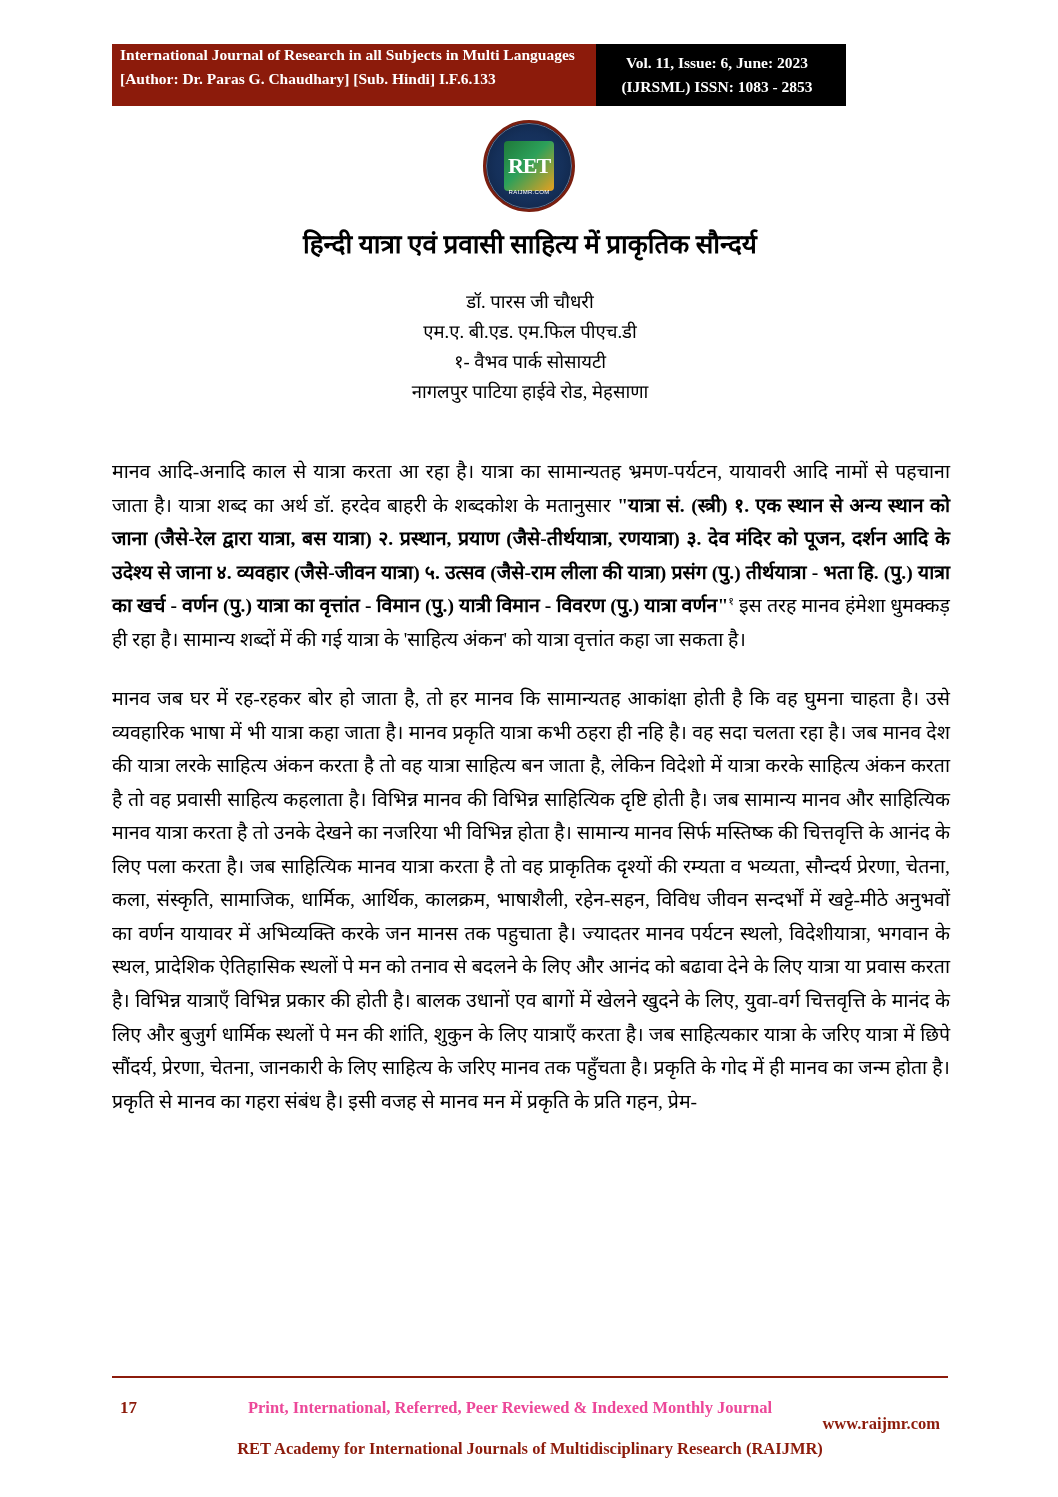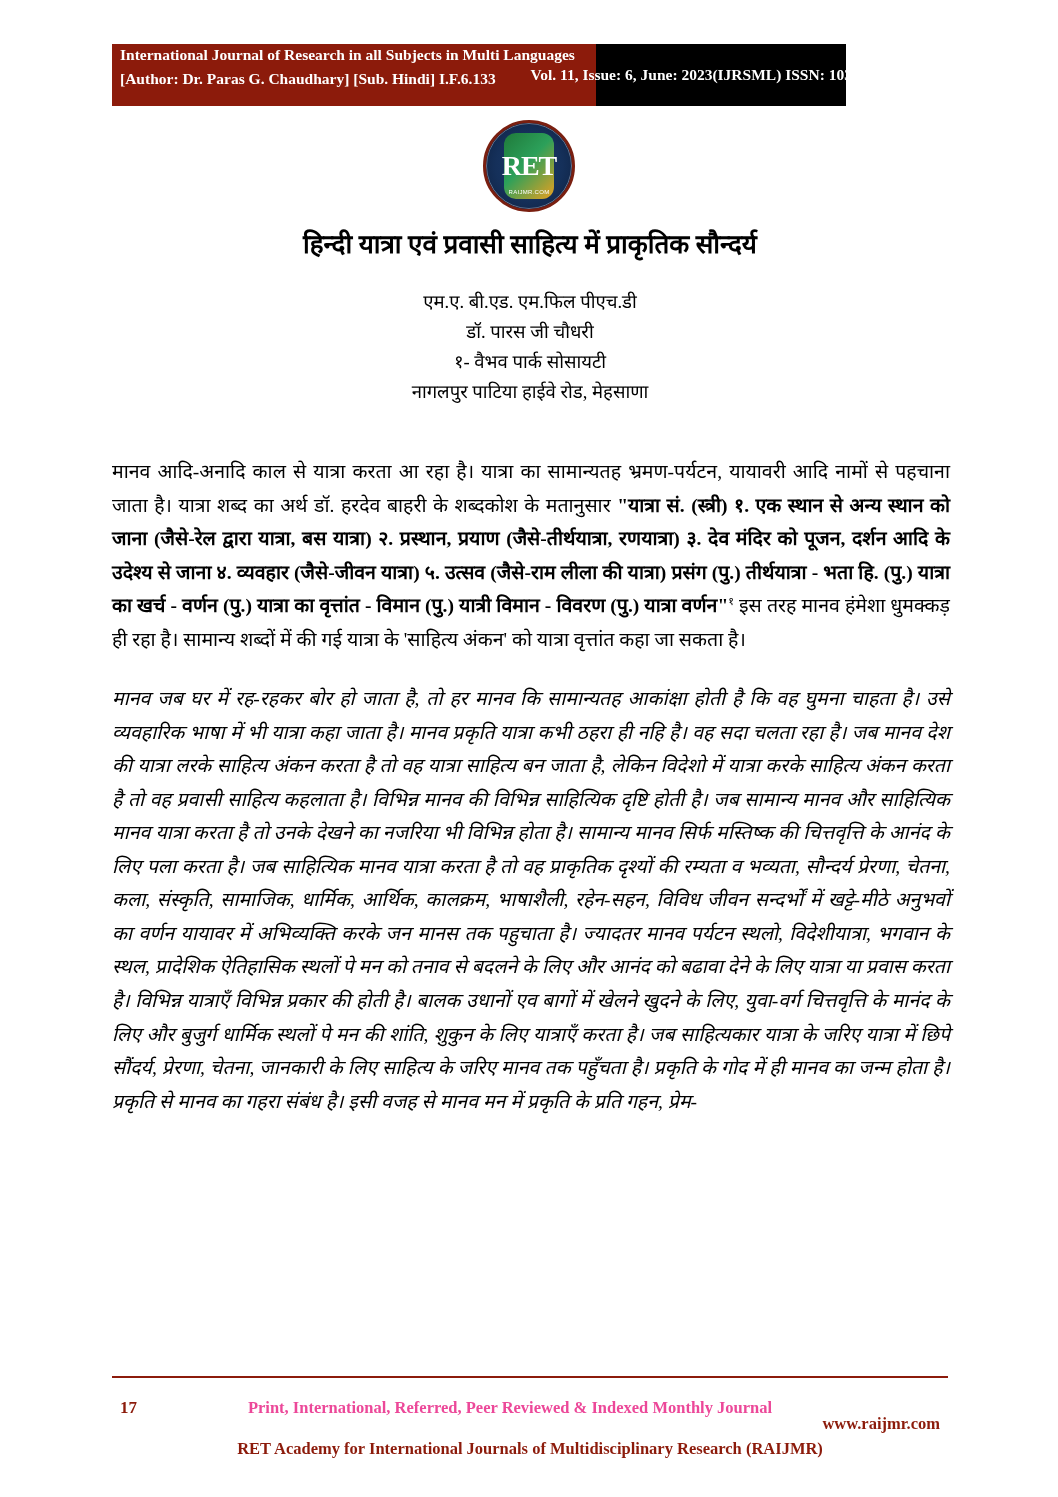--- a/index.html
+++ b/index.html
@@ -40,21 +40,21 @@
     display: flex;
     flex-direction: column;
     justify-content: center;
   }
   .header-right {
     background: #000000;
     color: #ffffff;
     width: 250px;
     padding: 6px 8px 6px 0;
     display: flex;
-    flex-direction: row;
+    flex-direction: column;
     justify-content: center;
     align-items: center;
   }
   .header-line {
     font-family: "Liberation Serif", serif;
     font-weight: bold;
     font-size: 15.5px;
     line-height: 1.55;
     white-space: nowrap;
   }
@@ -82,30 +82,30 @@
     justify-content: center;
   }
   .logo-ring-text {
     position: absolute;
     inset: 0;
     border-radius: 50%;
     border: 1px solid rgba(255,255,255,0.35);
   }
   .logo-inner {
     width: 50px;
-    height: 66px;
-    border-radius: 12px;
+    height: 50px;
+    border-radius: 4px;
     background: linear-gradient(135deg, #1f7a3a 0%, #2ca05a 45%, #e8a020 100%);
     display: flex;
     align-items: center;
     justify-content: center;
     color: #ffffff;
     font-family: "Liberation Serif", serif;
     font-weight: bold;
-    font-size: 28px;
+    font-size: 22px;
     letter-spacing: -1px;
   }
   .logo-caption {
     position: absolute;
     bottom: 14px;
     left: 0;
     width: 100%;
     text-align: center;
     color: #ffffff;
     font-size: 6px;
@@ -142,21 +142,21 @@
     top: 455px;
     left: 112px;
     width: 838px;
     font-size: 19.5px;
     line-height: 1.72;
     color: #000;
     text-align: justify;
     text-justify: inter-word;
   }
   .para { margin: 0 0 26px 0; }
-  .para:last-child { margin-bottom: 10px; font-style: italic; }
+  .para:last-child { margin-bottom: 10px; }
   .b { font-weight: bold; }
   sup { font-size: 11px; vertical-align: super; }
 
   
   .footer {
     position: absolute;
     bottom: 38px;
     left: 112px;
     width: 836px;
     border-top: 2px solid #8c1b0b;
@@ -205,37 +205,37 @@
 
 <div class="page">
 
   <div class="header">
     <div class="header-left">
       <div class="header-line">International Journal of Research in all Subjects in Multi Languages</div>
       <div class="header-line">[Author: Dr. Paras G. Chaudhary] [Sub. Hindi] I.F.6.133</div>
     </div>
     <div class="header-right">
       <div class="header-line">Vol. 11, Issue: 6, June: 2023</div>
-      <div class="header-line">(IJRSML) ISSN: 1031 - 2853</div>
+      <div class="header-line">(IJRSML) ISSN: 1083 - 2853</div>
     </div>
   </div>
 
   <div class="logo-wrap">
     <div class="logo">
       <div class="logo-ring-text"></div>
       <div class="logo-inner">RET</div>
       <div class="logo-caption">RAIJMR.COM</div>
     </div>
   </div>
 
   <div class="title">हिन्दी यात्रा एवं प्रवासी साहित्य में प्राकृतिक सौन्दर्य</div>
 
   <div class="authorblock">
+    <div>डॉ. पारस जी चौधरी</div>
     <div>एम.ए. बी.एड. एम.फिल पीएच.डी</div>
-    <div>डॉ. पारस जी चौधरी</div>
     <div>१- वैभव पार्क सोसायटी</div>
     <div>नागलपुर पाटिया हाईवे रोड, मेहसाणा</div>
   </div>
 
   <div class="body-text">
     <p class="para"><span>मानव आदि-अनादि काल से यात्रा करता आ रहा है। यात्रा का सामान्यतह भ्रमण-पर्यटन, यायावरी आदि नामों से पहचाना जाता है। यात्रा शब्द का अर्थ डॉ. हरदेव बाहरी के शब्दकोश के मतानुसार </span><span class="b">"यात्रा सं. (स्त्री) १. एक स्थान से अन्य स्थान को जाना (जैसे-रेल द्वारा यात्रा, बस यात्रा) २. प्रस्थान, प्रयाण (जैसे-तीर्थयात्रा, रणयात्रा) ३. देव मंदिर को पूजन, दर्शन आदि के उदेश्य से जाना ४. व्यवहार (जैसे-जीवन यात्रा) ५. उत्सव (जैसे-राम लीला की यात्रा) प्रसंग (पु.) तीर्थयात्रा - भता हि. (पु.) यात्रा का खर्च - वर्णन (पु.) यात्रा का वृत्तांत - विमान (पु.) यात्री विमान - विवरण (पु.) यात्रा वर्णन"</span><sup>१</sup><span> इस तरह मानव हंमेशा धुमक्कड़ ही रहा है। सामान्य शब्दों में की गई यात्रा के 'साहित्य अंकन' को यात्रा वृत्तांत कहा जा सकता है।</span></p>
     <p class="para">मानव जब घर में रह-रहकर बोर हो जाता है, तो हर मानव कि सामान्यतह आकांक्षा होती है कि वह घुमना चाहता है। उसे व्यवहारिक भाषा में भी यात्रा कहा जाता है। मानव प्रकृति यात्रा कभी ठहरा ही नहि है। वह सदा चलता रहा है। जब मानव देश की यात्रा लरके साहित्य अंकन करता है तो वह यात्रा साहित्य बन जाता है, लेकिन विदेशो में यात्रा करके साहित्य अंकन करता है तो वह प्रवासी साहित्य कहलाता है। विभिन्न मानव की विभिन्न साहित्यिक दृष्टि होती है। जब सामान्य मानव और साहित्यिक मानव यात्रा करता है तो उनके देखने का नजरिया भी विभिन्न होता है। सामान्य मानव सिर्फ मस्तिष्क की चित्तवृत्ति के आनंद के लिए पला करता है। जब साहित्यिक मानव यात्रा करता है तो वह प्राकृतिक दृश्यों की रम्यता व भव्यता, सौन्दर्य प्रेरणा, चेतना, कला, संस्कृति, सामाजिक, धार्मिक, आर्थिक, कालक्रम, भाषाशैली, रहेन-सहन, विविध जीवन सन्दर्भों में खट्टे-मीठे अनुभवों का वर्णन यायावर में अभिव्यक्ति करके जन मानस तक पहुचाता है। ज्यादतर मानव पर्यटन स्थलो, विदेशीयात्रा, भगवान के स्थल, प्रादेशिक ऐतिहासिक स्थलों पे मन को तनाव से बदलने के लिए और आनंद को बढावा देने के लिए यात्रा या प्रवास करता है। विभिन्न यात्राएँ विभिन्न प्रकार की होती है। बालक उधानों एव बागों में खेलने खुदने के लिए, युवा-वर्ग चित्तवृत्ति के मानंद के लिए और बुजुर्ग धार्मिक स्थलों पे मन की शांति, शुकुन के लिए यात्राएँ करता है। जब साहित्यकार यात्रा के जरिए यात्रा में छिपे सौंदर्य, प्रेरणा, चेतना, जानकारी के लिए साहित्य के जरिए मानव तक पहुँचता है। प्रकृति के गोद में ही मानव का जन्म होता है। प्रकृति से मानव का गहरा संबंध है। इसी वजह से मानव मन में प्रकृति के प्रति गहन, प्रेम-</p>
   </div>
 
   <div class="footer">

